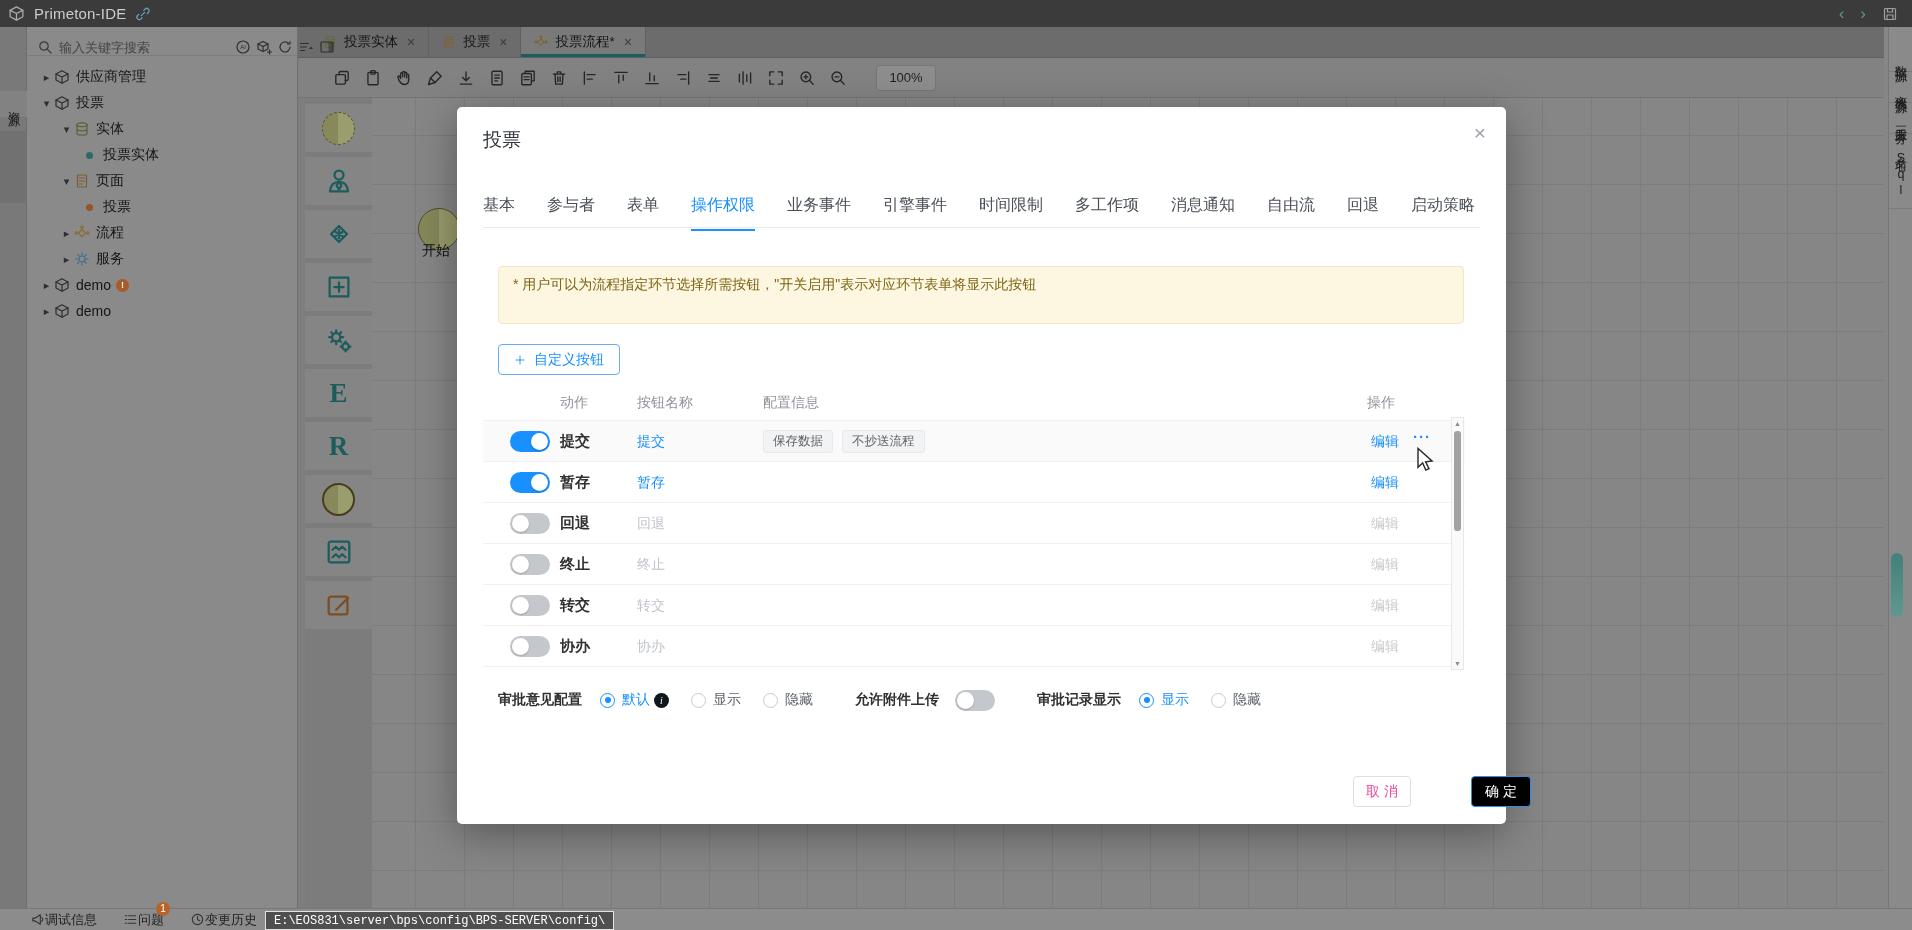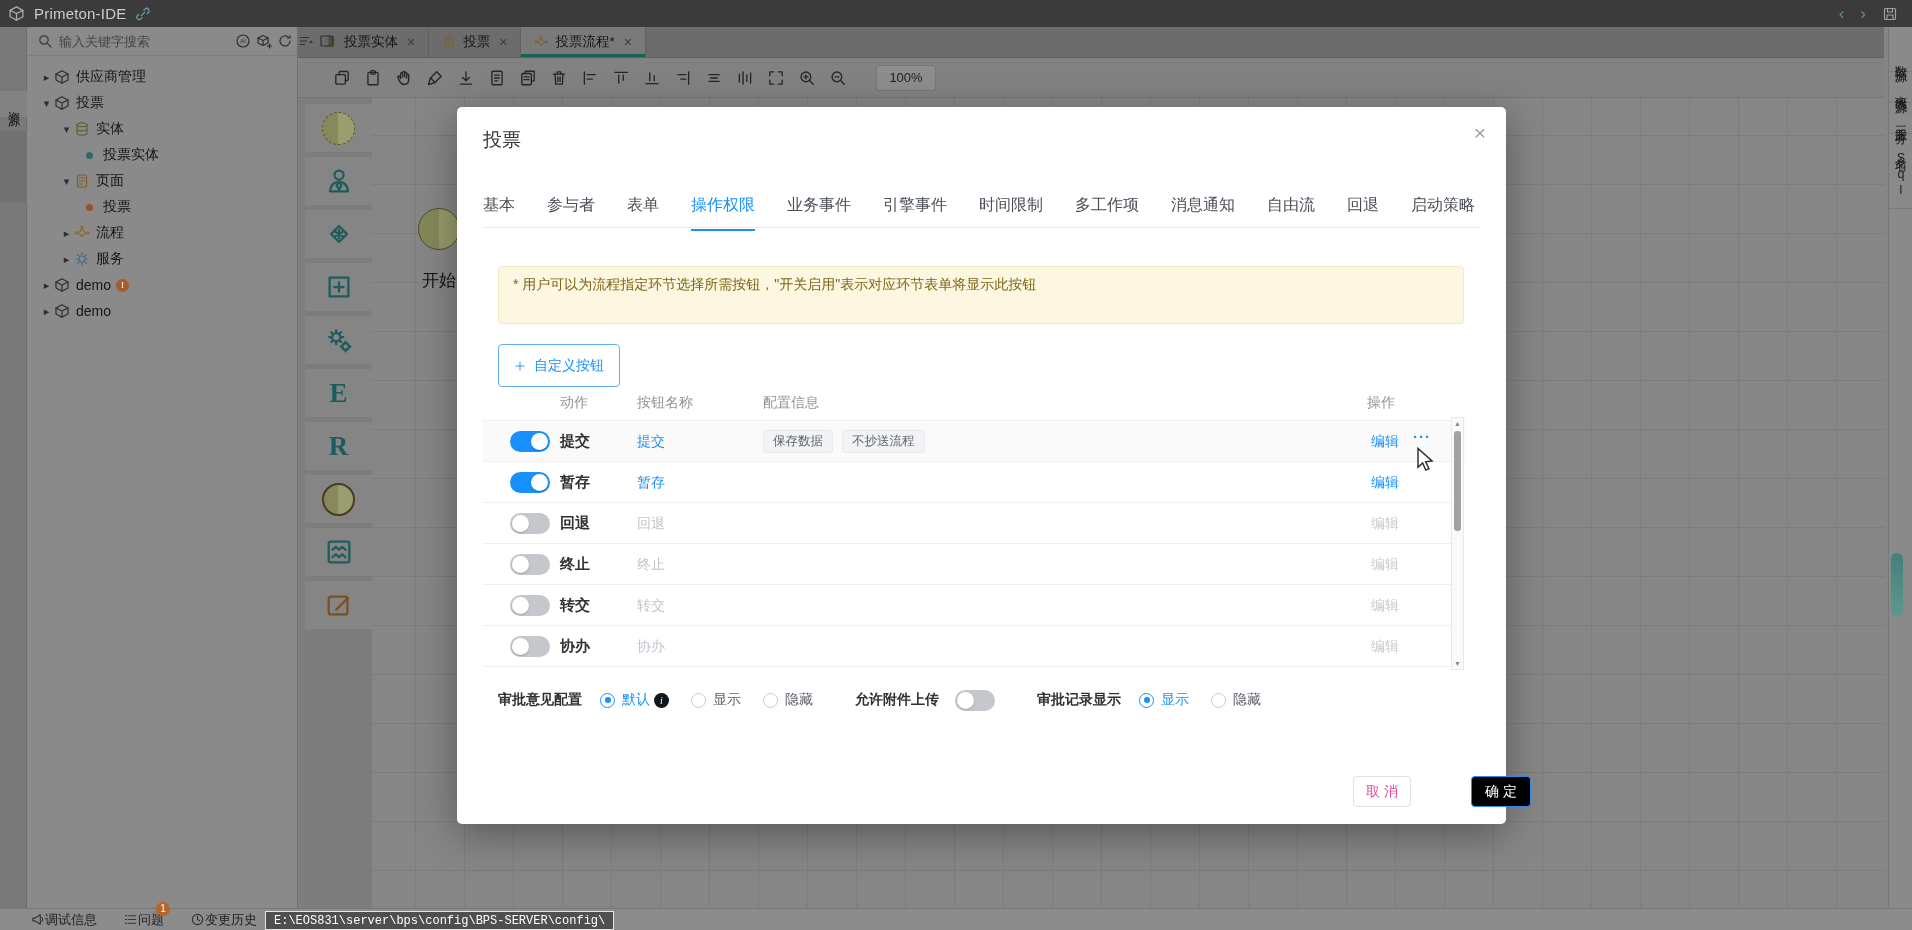--- a/index.html
+++ b/index.html
@@ -24,21 +24,21 @@
   #titlebar-save{color:#9f9f9f;}
 
   
   #activity-bar{position:absolute;left:0;top:27px;width:27px;height:881px;background:#797979;border-right:1px solid #6d6d6d;z-index:2;}
   .act-item{width:27px;margin-top:64px;background:#828282;padding:10px 0;display:flex;justify-content:center;}
   .act-item span{writing-mode:vertical-rl;text-orientation:upright;font-size:12.5px;color:#1c1c1c;letter-spacing:3px;}
   .act-block{width:27px;height:72px;background:#717171;margin-top:14px;}
 
   
   #sidebar{position:absolute;left:27px;top:27px;width:271px;height:881px;background:#8a8a8a;border-right:1px solid #6f6f6f;z-index:2;}
-  #search-row{height:29px;display:flex;align-items:center;padding:0 10px;border-bottom:1px solid #7d7d7d;}
+  #search-row{height:29px;display:flex;align-items:flex-end;padding:0 10px;border-bottom:1px solid #7d7d7d;}
   #search-row .icon{color:#3a3a3a;}
   #search-input{flex:0 1 130px;background:transparent;border:none;outline:none;font-size:13px;color:#222;margin-left:6px;font-family:inherit;}
   #search-input::placeholder{color:#454545;}
   #search-icons{margin-left:auto;display:flex;gap:5px;margin-right:4px;}
   #search-icons .icon{color:#2f2f2f;}
   #tree{padding-top:8px;}
   .tree-row{height:26px;display:flex;align-items:center;font-size:14px;color:#151515;cursor:default;}
   .tree-row.lvl0{padding-left:12px;}
   .tree-row.lvl1{padding-left:32px;}
   .tree-row.lvl2{padding-left:56px;}
@@ -73,21 +73,21 @@
   .pal-circle{width:33px;height:33px;border-radius:50%;background:linear-gradient(90deg,#87895c 50%,#9a9d6e 50%);}
   .pal-circle.start{border:1.5px dashed #55552e;}
   .pal-circle.end{border:2px solid #4a3b20;}
   .pal-cell .orange{color:#7a4f22;}
 
   #canvas{position:absolute;left:74px;top:71px;width:1512px;height:810px;background-color:#868686;
     background-image:linear-gradient(#7c7c7c 1px,transparent 1px),linear-gradient(90deg,#7c7c7c 1px,transparent 1px);
     background-size:49px 49px;background-position:-6px -12px;}
   #start-node{position:absolute;left:46px;top:110px;width:42px;height:42px;border-radius:50%;
     background:linear-gradient(90deg,#85885a 50%,#999c6b 50%);border:1.5px solid #4e4e2c;}
-  #start-node-label{position:absolute;left:50px;top:171px;font-size:17px;color:#111;}
+  #start-node-label{position:absolute;left:50px;top:144px;font-size:14px;color:#111;}
 
   
   #right-panel{position:absolute;left:1888px;top:27px;width:24px;height:881px;background:#8a8a8a;border-left:1px solid #767676;z-index:2;padding-top:16px;}
   .vitem{width:100%;display:flex;justify-content:center;padding:13px 0 9px;border-bottom:1px solid #7b7b7b;}
   .vitem span{writing-mode:vertical-rl;text-orientation:upright;font-size:12.5px;color:#1c1c1c;letter-spacing:2px;}
   #canvas-vscroll{position:absolute;left:1891px;top:553px;width:12px;height:64px;border-radius:6px;background:linear-gradient(180deg,#43807a,#5f9790);z-index:3;}
 
   
   #statusbar{position:absolute;left:0;top:908px;width:1912px;height:22px;background:#8c8c8c;border-top:1px solid #787878;display:flex;align-items:center;padding-left:30px;gap:26px;z-index:3;}
   .status-item{display:flex;align-items:center;font-size:13px;color:#1f1f1f;position:relative;cursor:default;}
@@ -103,21 +103,21 @@
   #dlg-title{position:absolute;left:26px;top:20px;font-size:19px;color:#32373c;}
   #dlg-close{position:absolute;right:20px;top:14px;font-size:21px;color:#9ba1a8;cursor:default;}
   #dlg-tabs{position:absolute;left:26px;top:88px;display:flex;gap:32px;}
   .dtab{font-size:16px;color:#4a4f57;padding-bottom:13px;cursor:default;}
   .dtab.active{color:var(--primary);border-bottom:2px solid var(--primary);}
   #dlg-tab-divider{position:absolute;left:26px;right:26px;top:120px;height:1px;background:#e8ebee;}
 
   #dlg-notice{position:absolute;left:41px;top:159px;width:966px;height:58px;background:#fdf6e0;border:1px solid #f3e8c3;border-radius:4px;
     padding:7px 14px;font-size:14px;line-height:21px;color:#7c6514;}
 
-  #dlg-custom-btn{position:absolute;left:41px;top:237px;height:43px;padding:0 15px;display:flex;align-items:center;gap:8px;
+  #dlg-custom-btn{position:absolute;left:41px;top:237px;height:31px;padding:0 15px;display:flex;align-items:center;gap:8px;
     background:#fff;border:1px solid #65aef5;border-radius:4px;color:var(--primary);font-size:14px;cursor:default;}
   #dlg-custom-btn .icon{color:var(--primary);}
   #dlg-custom-btn .icon svg{width:12px;height:12px;}
 
   #dlg-table{position:absolute;left:26px;top:287px;width:982px;}
   #dlg-thead{position:relative;height:26px;font-size:14px;color:#8f939a;}
   #dlg-thead span{position:absolute;top:0;}
   .h-action{left:77px;}.h-name{left:154px;}.h-config{left:280px;}.h-edit{left:884px;}
   #dlg-rows{position:relative;height:253px;overflow:hidden;border-top:1px solid #f0f0f0;}
   .trow{position:relative;height:41px;border-bottom:1px solid #f0f0f0;background:#fff;}

